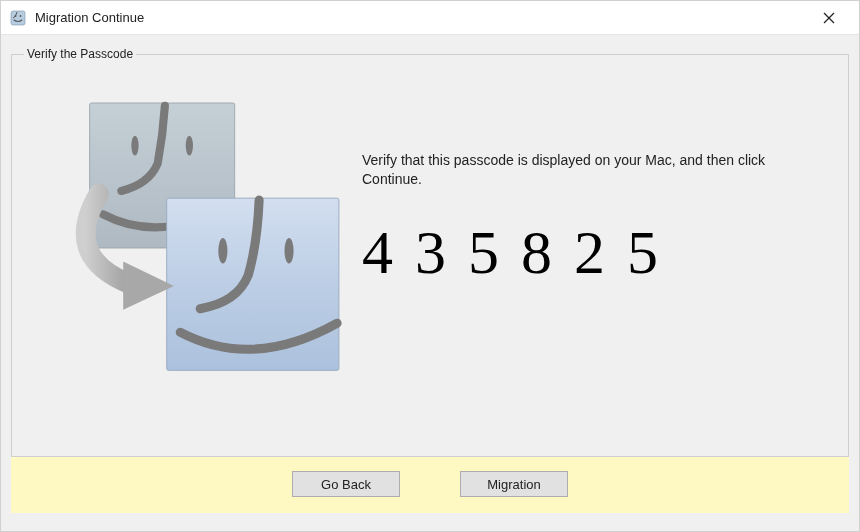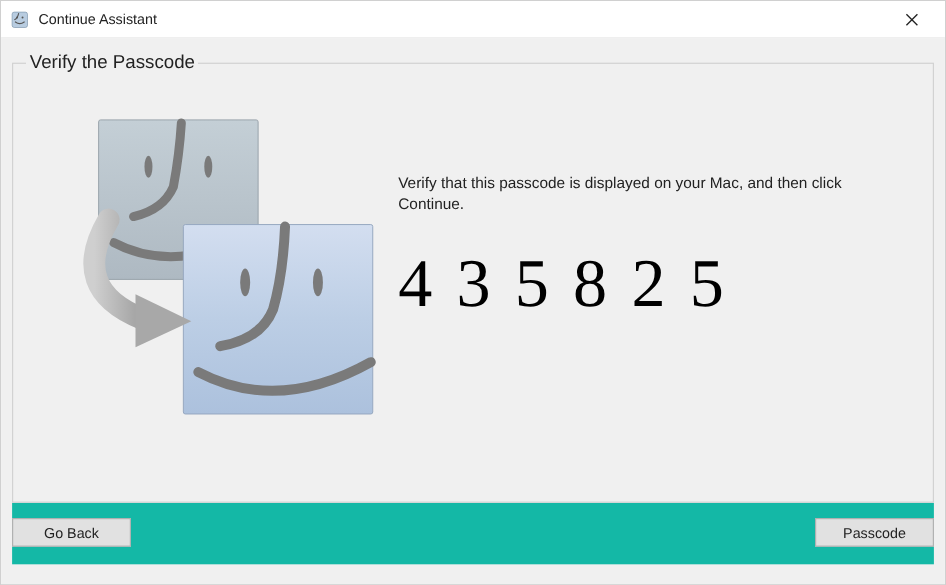--- a/index.html
+++ b/index.html
@@ -52,21 +52,21 @@
     }
     fieldset.content-fieldset {
       border: 1px solid #cfcfcf;
       height: 410px;
       position: relative;
       padding: 0;
       margin: 0;
       background: #f0f0f0;
     }
     fieldset.content-fieldset legend {
-      font-size: 17px;
+      font-size: 12px;
       color: #222;
       padding: 0 3px;
       margin-left: 12px;
     }
     .content-inner {
       display: flex;
       height: 100%;
       padding: 22px 30px 10px 55px;
       gap: 5px;
     }
@@ -89,24 +89,24 @@
     .passcode {
       font-size: 62px;
       letter-spacing: 22px;
       font-weight: 400;
       color: #000;
       font-family: Liberation Serif, serif;
       white-space: nowrap;
     }
     .button-row {
       display: flex;
-      justify-content: space-between;
+      justify-content: center;
       gap: 60px;
       padding: 14px 0 16px 0;
-      background: #14b8a6;
+      background: #fef9c3;
     }
     .btn {
       min-width: 108px;
       height: 26px;
       font-size: 13px;
       background: #e1e1e1;
       border: 1px solid #adadad;
       color: #222;
       cursor: pointer;
       padding: 0 16px;
@@ -120,21 +120,21 @@
   <div class="titlebar">
     <span class="app-icon">
       <svg width="20" height="20" viewBox="0 0 20 20">
         <rect x="2" y="3" width="14" height="14" rx="2" fill="#b8cce0" stroke="#7a93aa" stroke-width="0.6"></rect>
         <circle cx="6.5" cy="8" r="0.9" fill="#565656"></circle>
         <circle cx="11.5" cy="8" r="0.9" fill="#565656"></circle>
         <path d="M 5 12 Q 9 15 13 12" stroke="#565656" stroke-width="1.1" fill="none" stroke-linecap="round"></path>
         <path d="M 8 4 Q 7 9 4 10" stroke="#565656" stroke-width="1" fill="none"></path>
       </svg>
     </span>
-    <span class="title">Continue Assistant</span>
+    <span class="title">Migration Continue</span>
     <div class="close">
       <svg width="12" height="12" viewBox="0 0 12 12">
         <line x1="1" y1="1" x2="11" y2="11" stroke="#222" stroke-width="1.2"></line>
         <line x1="11" y1="1" x2="1" y2="11" stroke="#222" stroke-width="1.2"></line>
       </svg>
     </div>
   </div>
 
   <div class="content-wrap">
     <fieldset class="content-fieldset">
@@ -186,17 +186,17 @@
         <div class="text-col">
           <p class="instruction">Verify that this passcode is displayed on your Mac, and then click Continue.</p>
           <div class="passcode">435825</div>
         </div>
 
       </div>
     </fieldset>
 
     <div class="button-row">
       <button class="btn">Go Back</button>
-      <button class="btn">Passcode</button>
+      <button class="btn">Migration</button>
     </div>
   </div>
 
 </div>
 
 </body></html>

